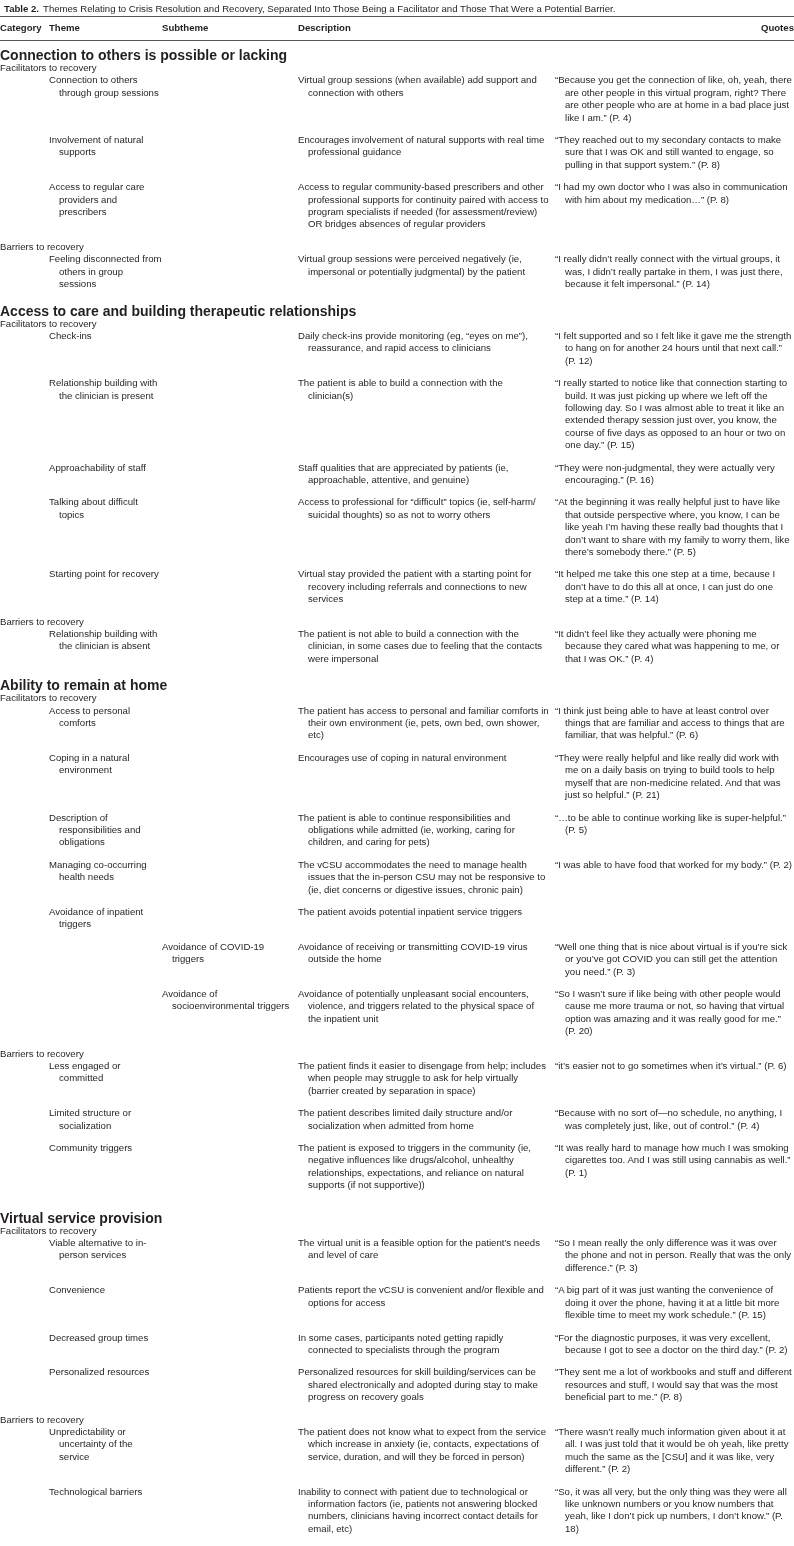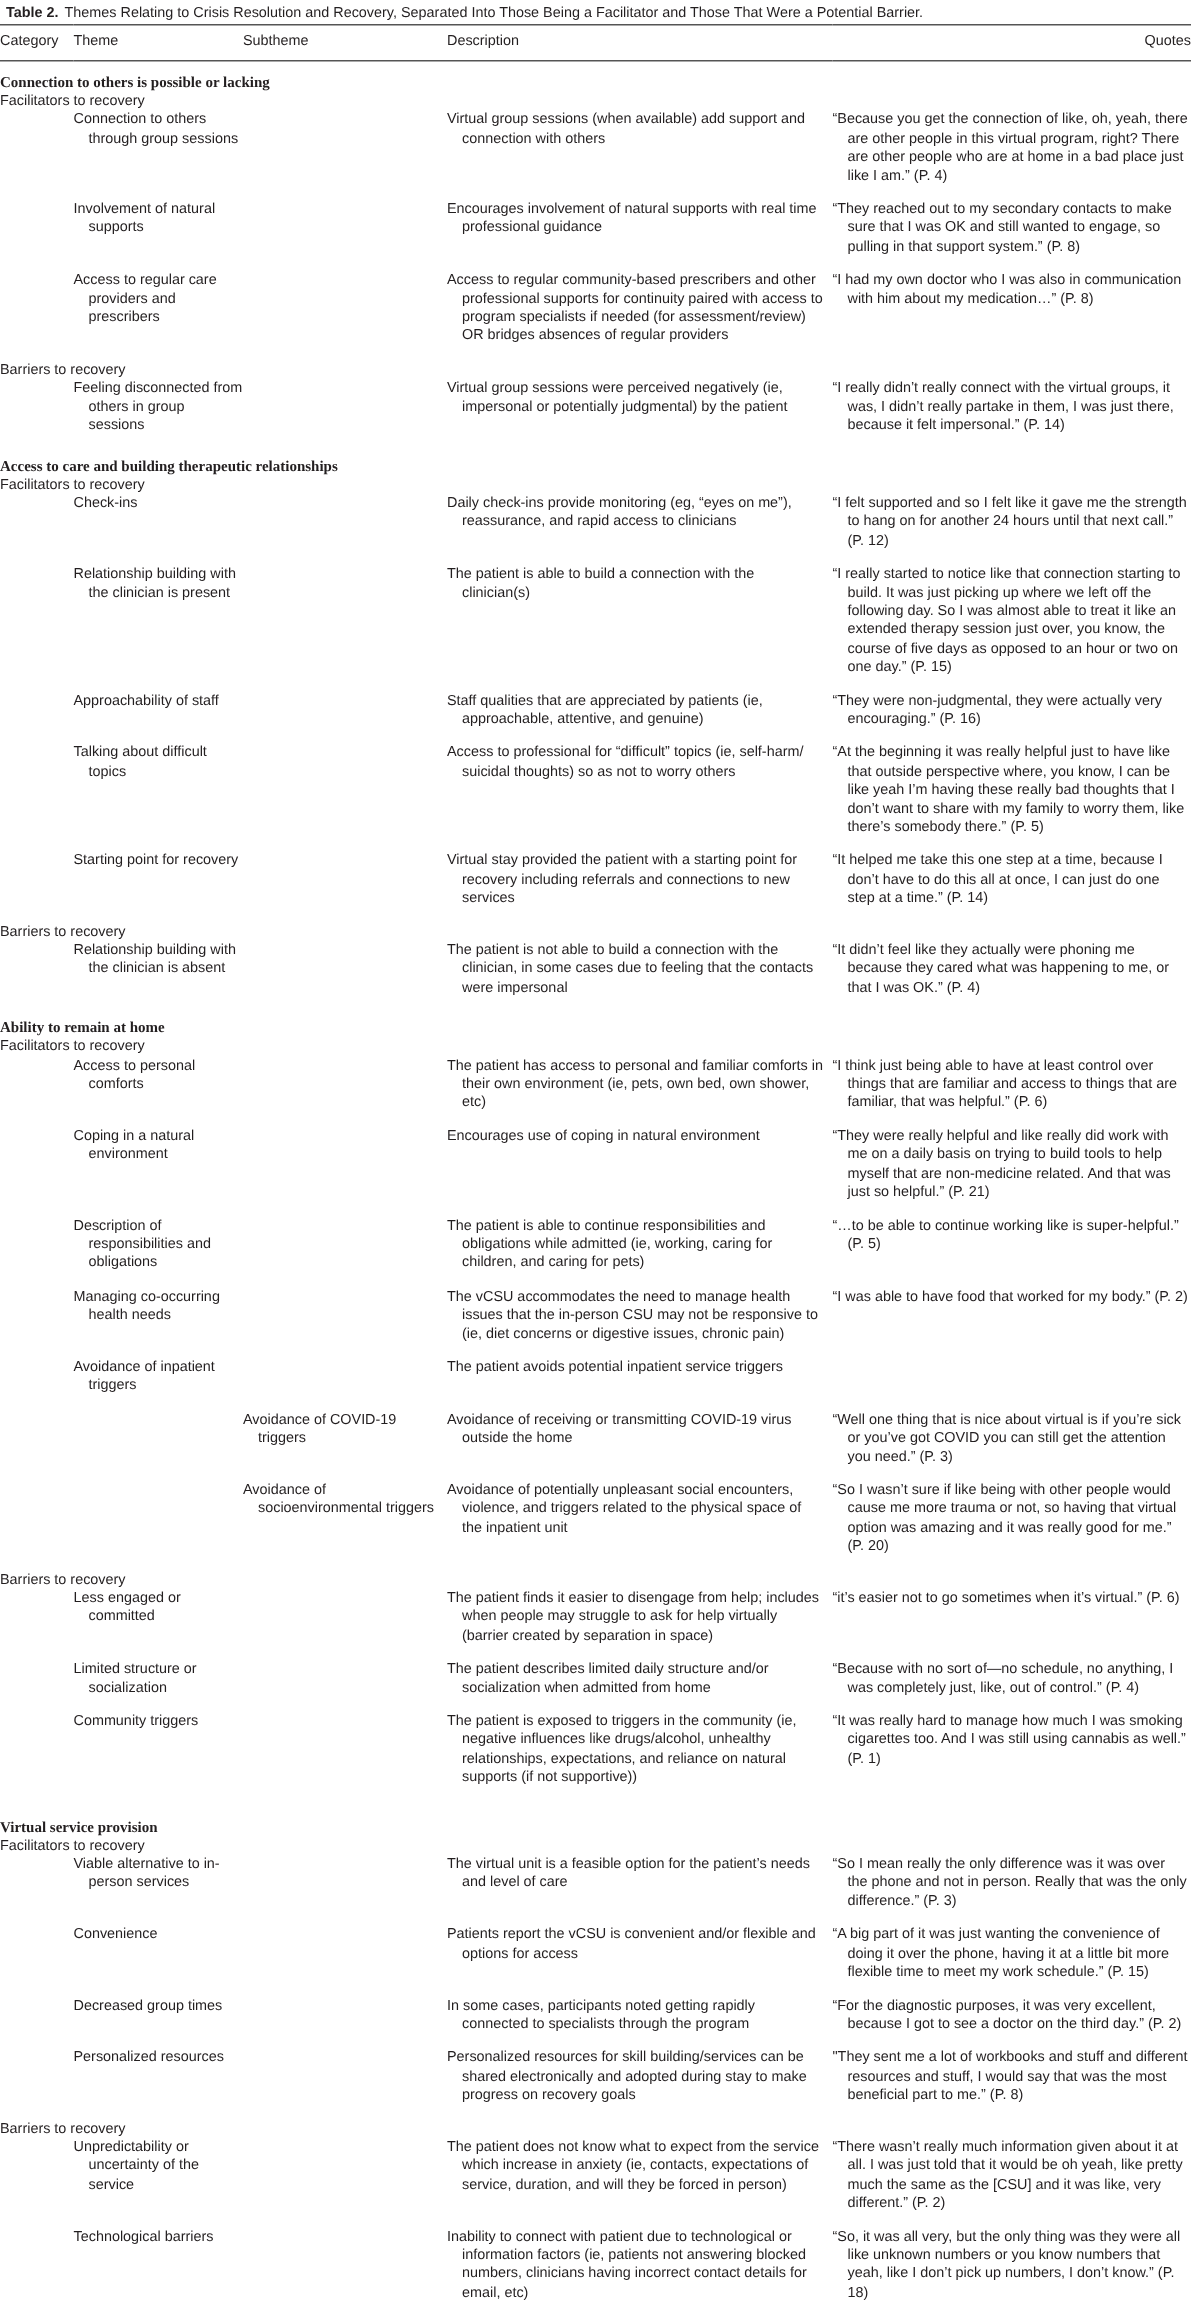--- a/index.html
+++ b/index.html
@@ -21,36 +21,35 @@
     border-collapse: collapse;
     width: 794px;
     table-layout: fixed;
   }
   col.c-cat { width: 49px; }
   col.c-theme { width: 113px; }
   col.c-sub { width: 136px; }
   col.c-desc { width: 257px; }
   col.c-quote { width: 239px; }
   thead tr th {
-    font-weight: normal;
+    font-weight: bold;
     text-align: left;
     padding: 5px 0 5px 0;
     border-top: 1.5px solid #555;
     border-bottom: 1px solid #555;
     height: 13px;
     vertical-align: middle;
   }
   thead th.quote-h { text-align: right; }
   td { vertical-align: top; padding: 0; }
   .cat-row td {
     font-weight: bold;
-    font-size: 10px;
+    font-size: 14px;
     padding-top: 4px;
     line-height: 13px;
-    font-family: Liberation Serif, serif;
   }
   .cat-row.first td { padding-top: 8px; }
   .cat-row.spaced td { padding-top: 10px; margin-left: 36px; }
   .group-row td { line-height: 12.4px; }
   .hang { padding-left: 10px; text-indent: -10px; }
   .row td { padding-bottom: 10px; }
   .row td.desc { padding-right: 6px; }
   .row td.quote { padding-right: 2px; }
   tbody tr:last-child td { border-bottom: 1.5px solid #222; padding-bottom: 4px; }
 </style>

